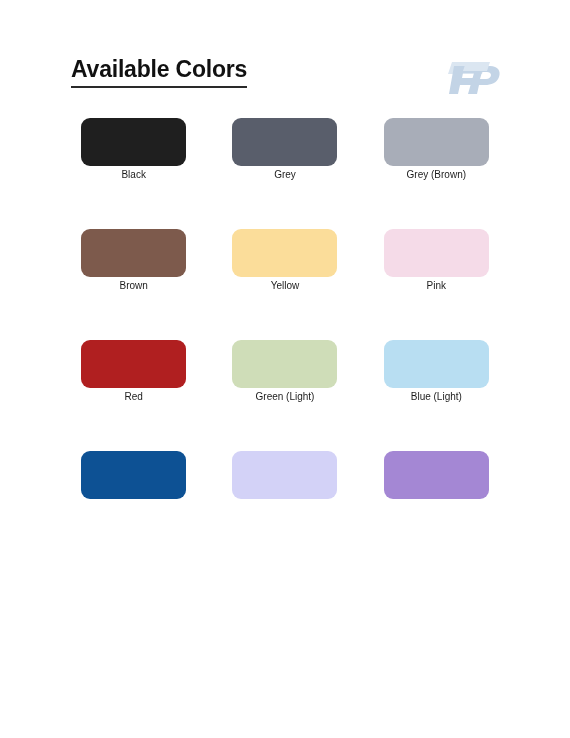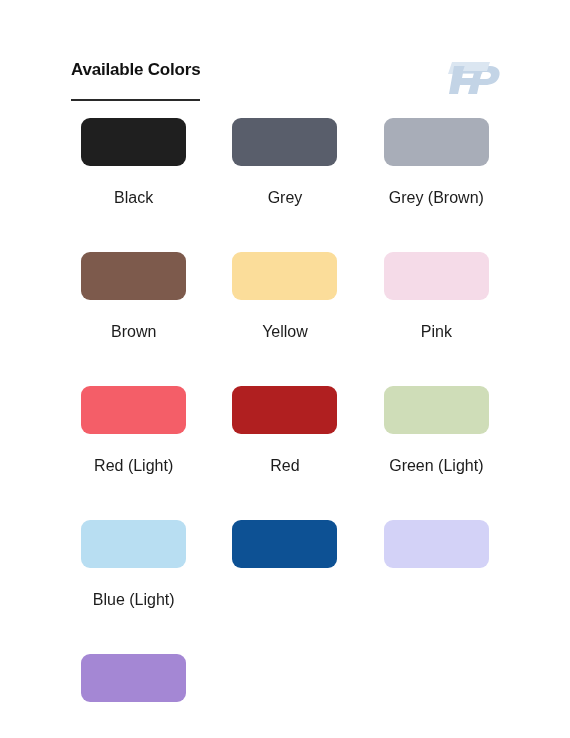--- a/index.html
+++ b/index.html
@@ -25,25 +25,25 @@
     left: 0;
     top: 56px;
     width: 570px;
     height: 50px;
   }
 
   .page-title {
     position: absolute;
     left: 71px;
     top: 0;
-    font-size: 17px;
+    font-size: 23px;
     font-weight: 700;
     letter-spacing: -0.2px;
     color: #111111;
-    padding-bottom: 16px;
+    padding-bottom: 3px;
     border-bottom: 2px solid #2a2a2a;
     display: inline-block;
     line-height: 27px;
     white-space: nowrap;
   }
 
   .logo {
     position: absolute;
     right: 68px;
     top: 4px;
@@ -74,22 +74,22 @@
     height: 48px;
     border-radius: 9px;
     background: #ffffff;
   }
 
   .chip.bordered {
     border: 1px solid #dcdcdc;
   }
 
   .chip-label {
-    margin-top: 25px;
-    font-size: 16px;
+    margin-top: 2px;
+    font-size: 10px;
     color: #1c1c1c;
     line-height: 14px;
     white-space: nowrap;
   }
 </style>
 </head>
 <body>
 
 <div class="page">
 
@@ -127,24 +127,20 @@
       </div>
       <div class="cell">
         <div class="chip" style="background: rgb(251, 221, 154);"></div>
         <div class="chip-label">Yellow</div>
       </div>
       <div class="cell">
         <div class="chip" style="background: rgb(245, 219, 232);"></div>
         <div class="chip-label">Pink</div>
       </div>
       <div class="cell">
-        <div class="chip" style="background: rgb(244, 94, 104);"></div>
-        <div class="chip-label">Red (Light)</div>
-      </div>
-      <div class="cell">
         <div class="chip" style="background: rgb(176, 31, 32);"></div>
         <div class="chip-label">Red</div>
       </div>
       <div class="cell">
         <div class="chip" style="background: rgb(207, 221, 184);"></div>
         <div class="chip-label">Green (Light)</div>
       </div>
       <div class="cell">
         <div class="chip" style="background: rgb(184, 222, 242);"></div>
         <div class="chip-label">Blue (Light)</div>

